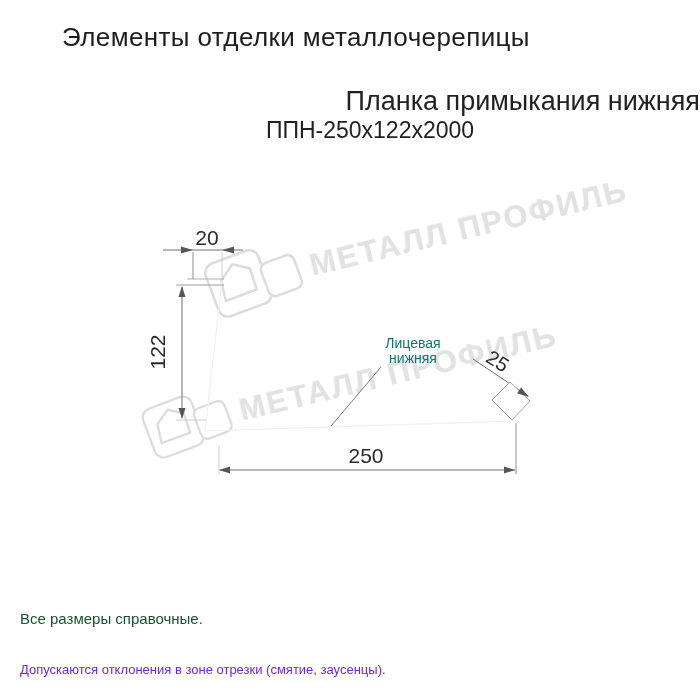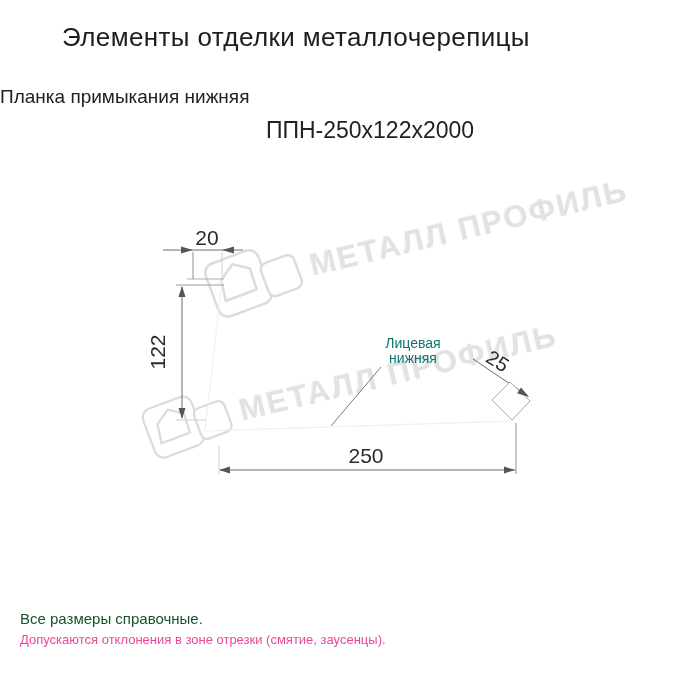--- a/index.html
+++ b/index.html
@@ -6,22 +6,22 @@
   .page{
     position:relative;width:700px;height:700px;background:#fff;overflow:hidden;
     font-family:"Liberation Sans", sans-serif;color:#1f1f1f;
   }
   
   .title-main{
     position:absolute;top:22px;left:0;width:592px;text-align:center;
     font-size:26px;letter-spacing:.4px;color:#1d1d1d;
   }
   .title-sub{
-    position:absolute;top:86px;left:0;width:700px;text-align:left;
-    font-size:19px;color:#222;
+    position:absolute;top:86px;left:0;width:700px;text-align:right;
+    font-size:27px;color:#222;
   }
   .title-code{
     position:absolute;top:117px;left:0;width:700px;text-align:center;
     font-size:23px;color:#222;margin-left:20px;
   }
   
   .watermark{
     position:absolute;display:flex;align-items:center;white-space:nowrap;
     transform-origin:left top;pointer-events:none;
   }
@@ -33,21 +33,21 @@
   }
   .wm-logo{flex:0 0 auto;}
   
   .diagram-svg{position:absolute;left:0;top:0;z-index:3;}
   .face-label{
     position:absolute;left:375px;top:336px;width:76px;z-index:4;
     font-size:14px;line-height:15px;text-align:center;color:#0f766e;
   }
   
   .footer-note1{position:absolute;left:20px;top:610px;font-size:15px;color:#14532d;}
-  .footer-note2{position:absolute;left:20px;top:632px;font-size:13px;color:#ec4899;}
+  .footer-note2{position:absolute;left:20px;top:662px;font-size:13px;color:#6d28d9;}
 </style>
 </head>
 <body>
 
 <div class="page">
 
   <div class="title-main">Элементы отделки металлочерепицы</div>
   <div class="title-sub">Планка примыкания нижняя</div>
   <div class="title-code">ППН-250x122x2000</div>
 

